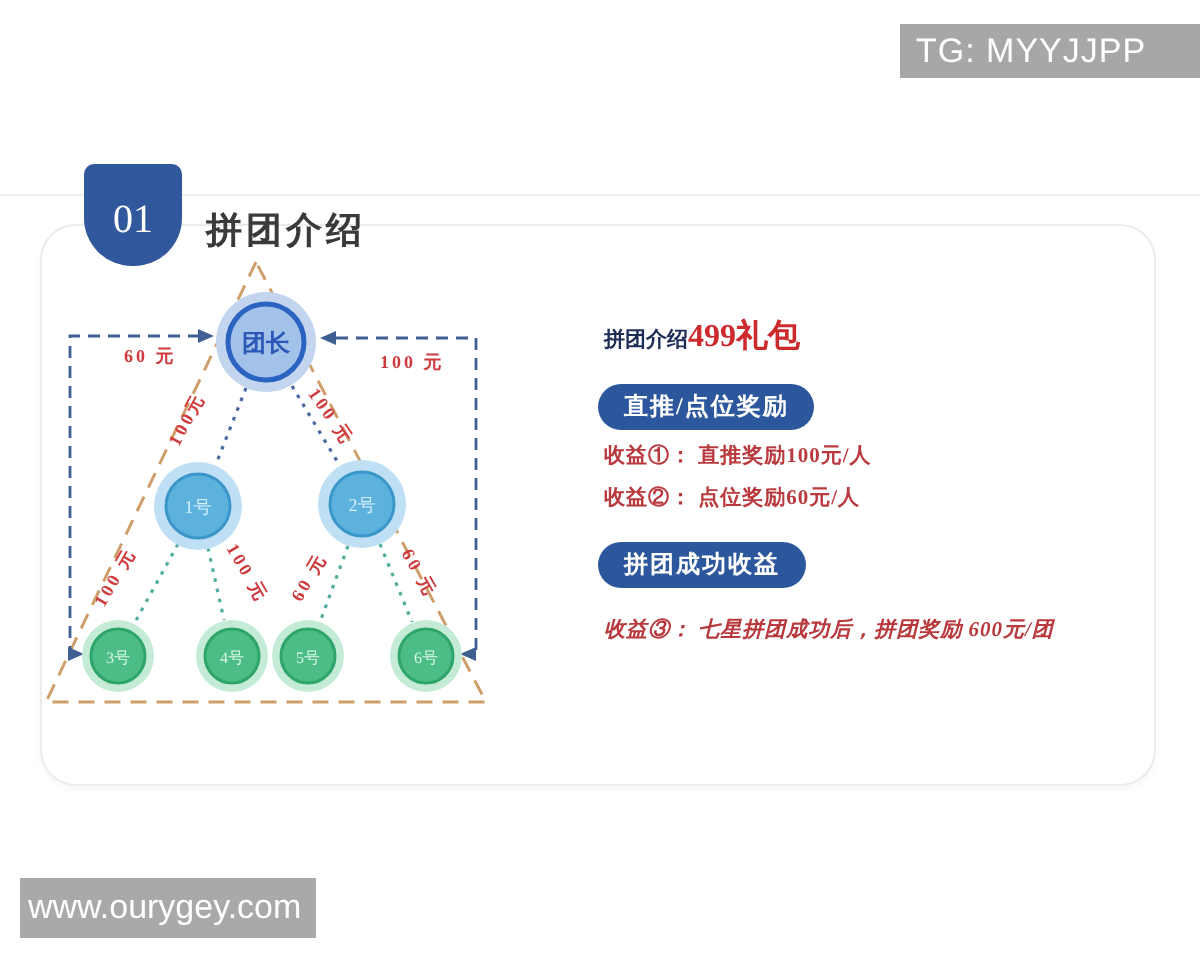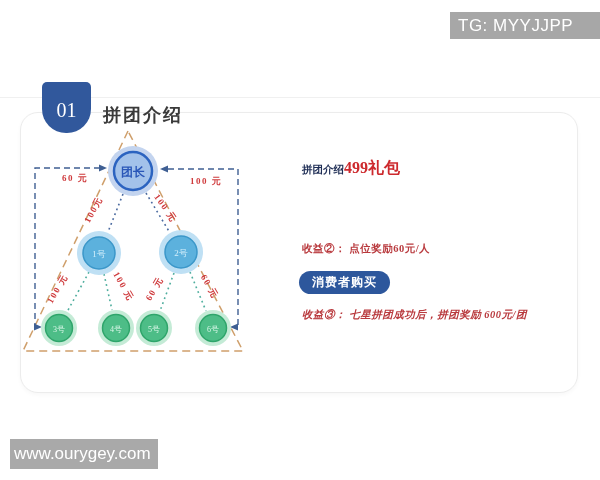--- a/index.html
+++ b/index.html
@@ -139,22 +139,24 @@
     <text class="money" transform="translate(60,290) rotate(-60)" text-anchor="middle">100 元</text>
     <text class="money" transform="translate(121,288) rotate(60)" text-anchor="middle">100 元</text>
     <text class="money" transform="translate(157,290) rotate(-60)" text-anchor="middle">60 元</text>
     <text class="money" transform="translate(207,288) rotate(60)" text-anchor="middle">60 元</text>
   </svg>
 
   <div class="info intro">
     <span class="prefix">拼团介绍</span><span class="highlight">499礼包</span>
   </div>
 
+  <div class="info pill pill1" style="position:absolute;">直推/点位奖励</div>
 
+  <div class="info income income1">收益①： 直推奖励100元/人</div>
   <div class="info income income2">收益②： 点位奖励60元/人</div>
 
-  <div class="info pill pill2" style="position:absolute;">消费者购买</div>
+  <div class="info pill pill2" style="position:absolute;">拼团成功收益</div>
 
   <div class="info income income3">收益③： 七星拼团成功后，拼团奖励 600元/团</div>
 
   <div class="watermark">www.ourygey.com</div>
 
 </div>
 
 </body></html>

